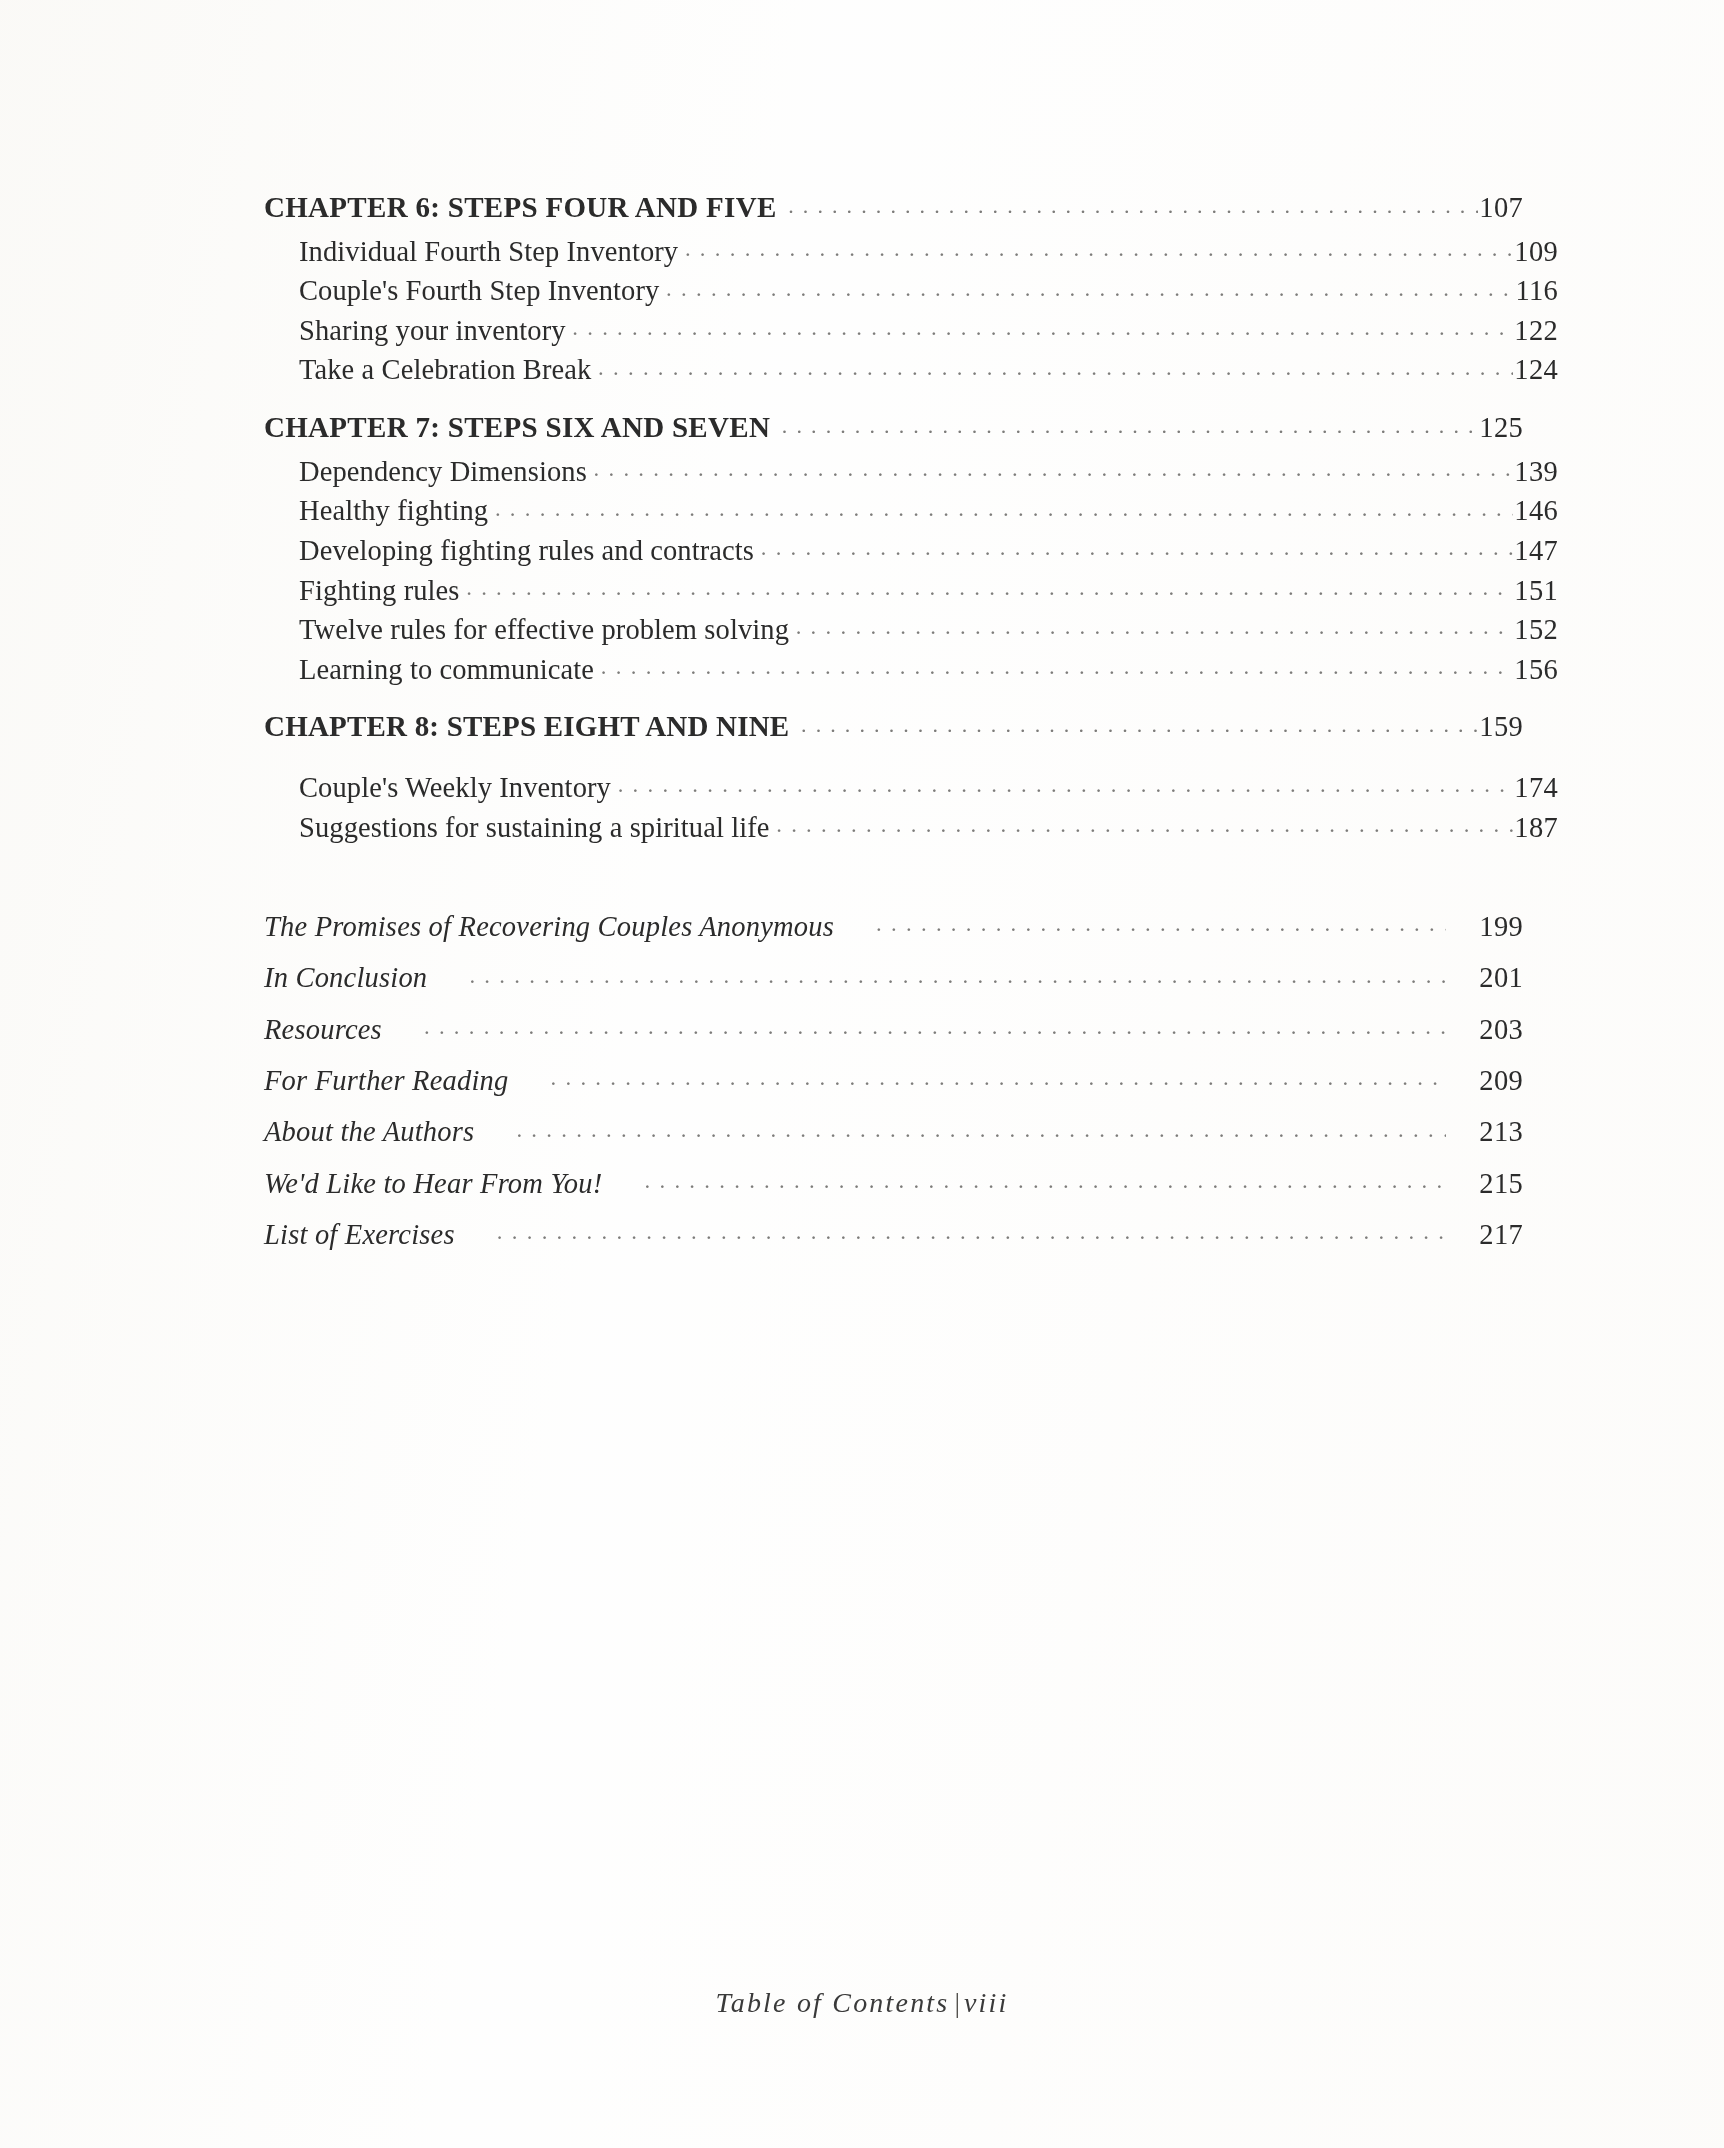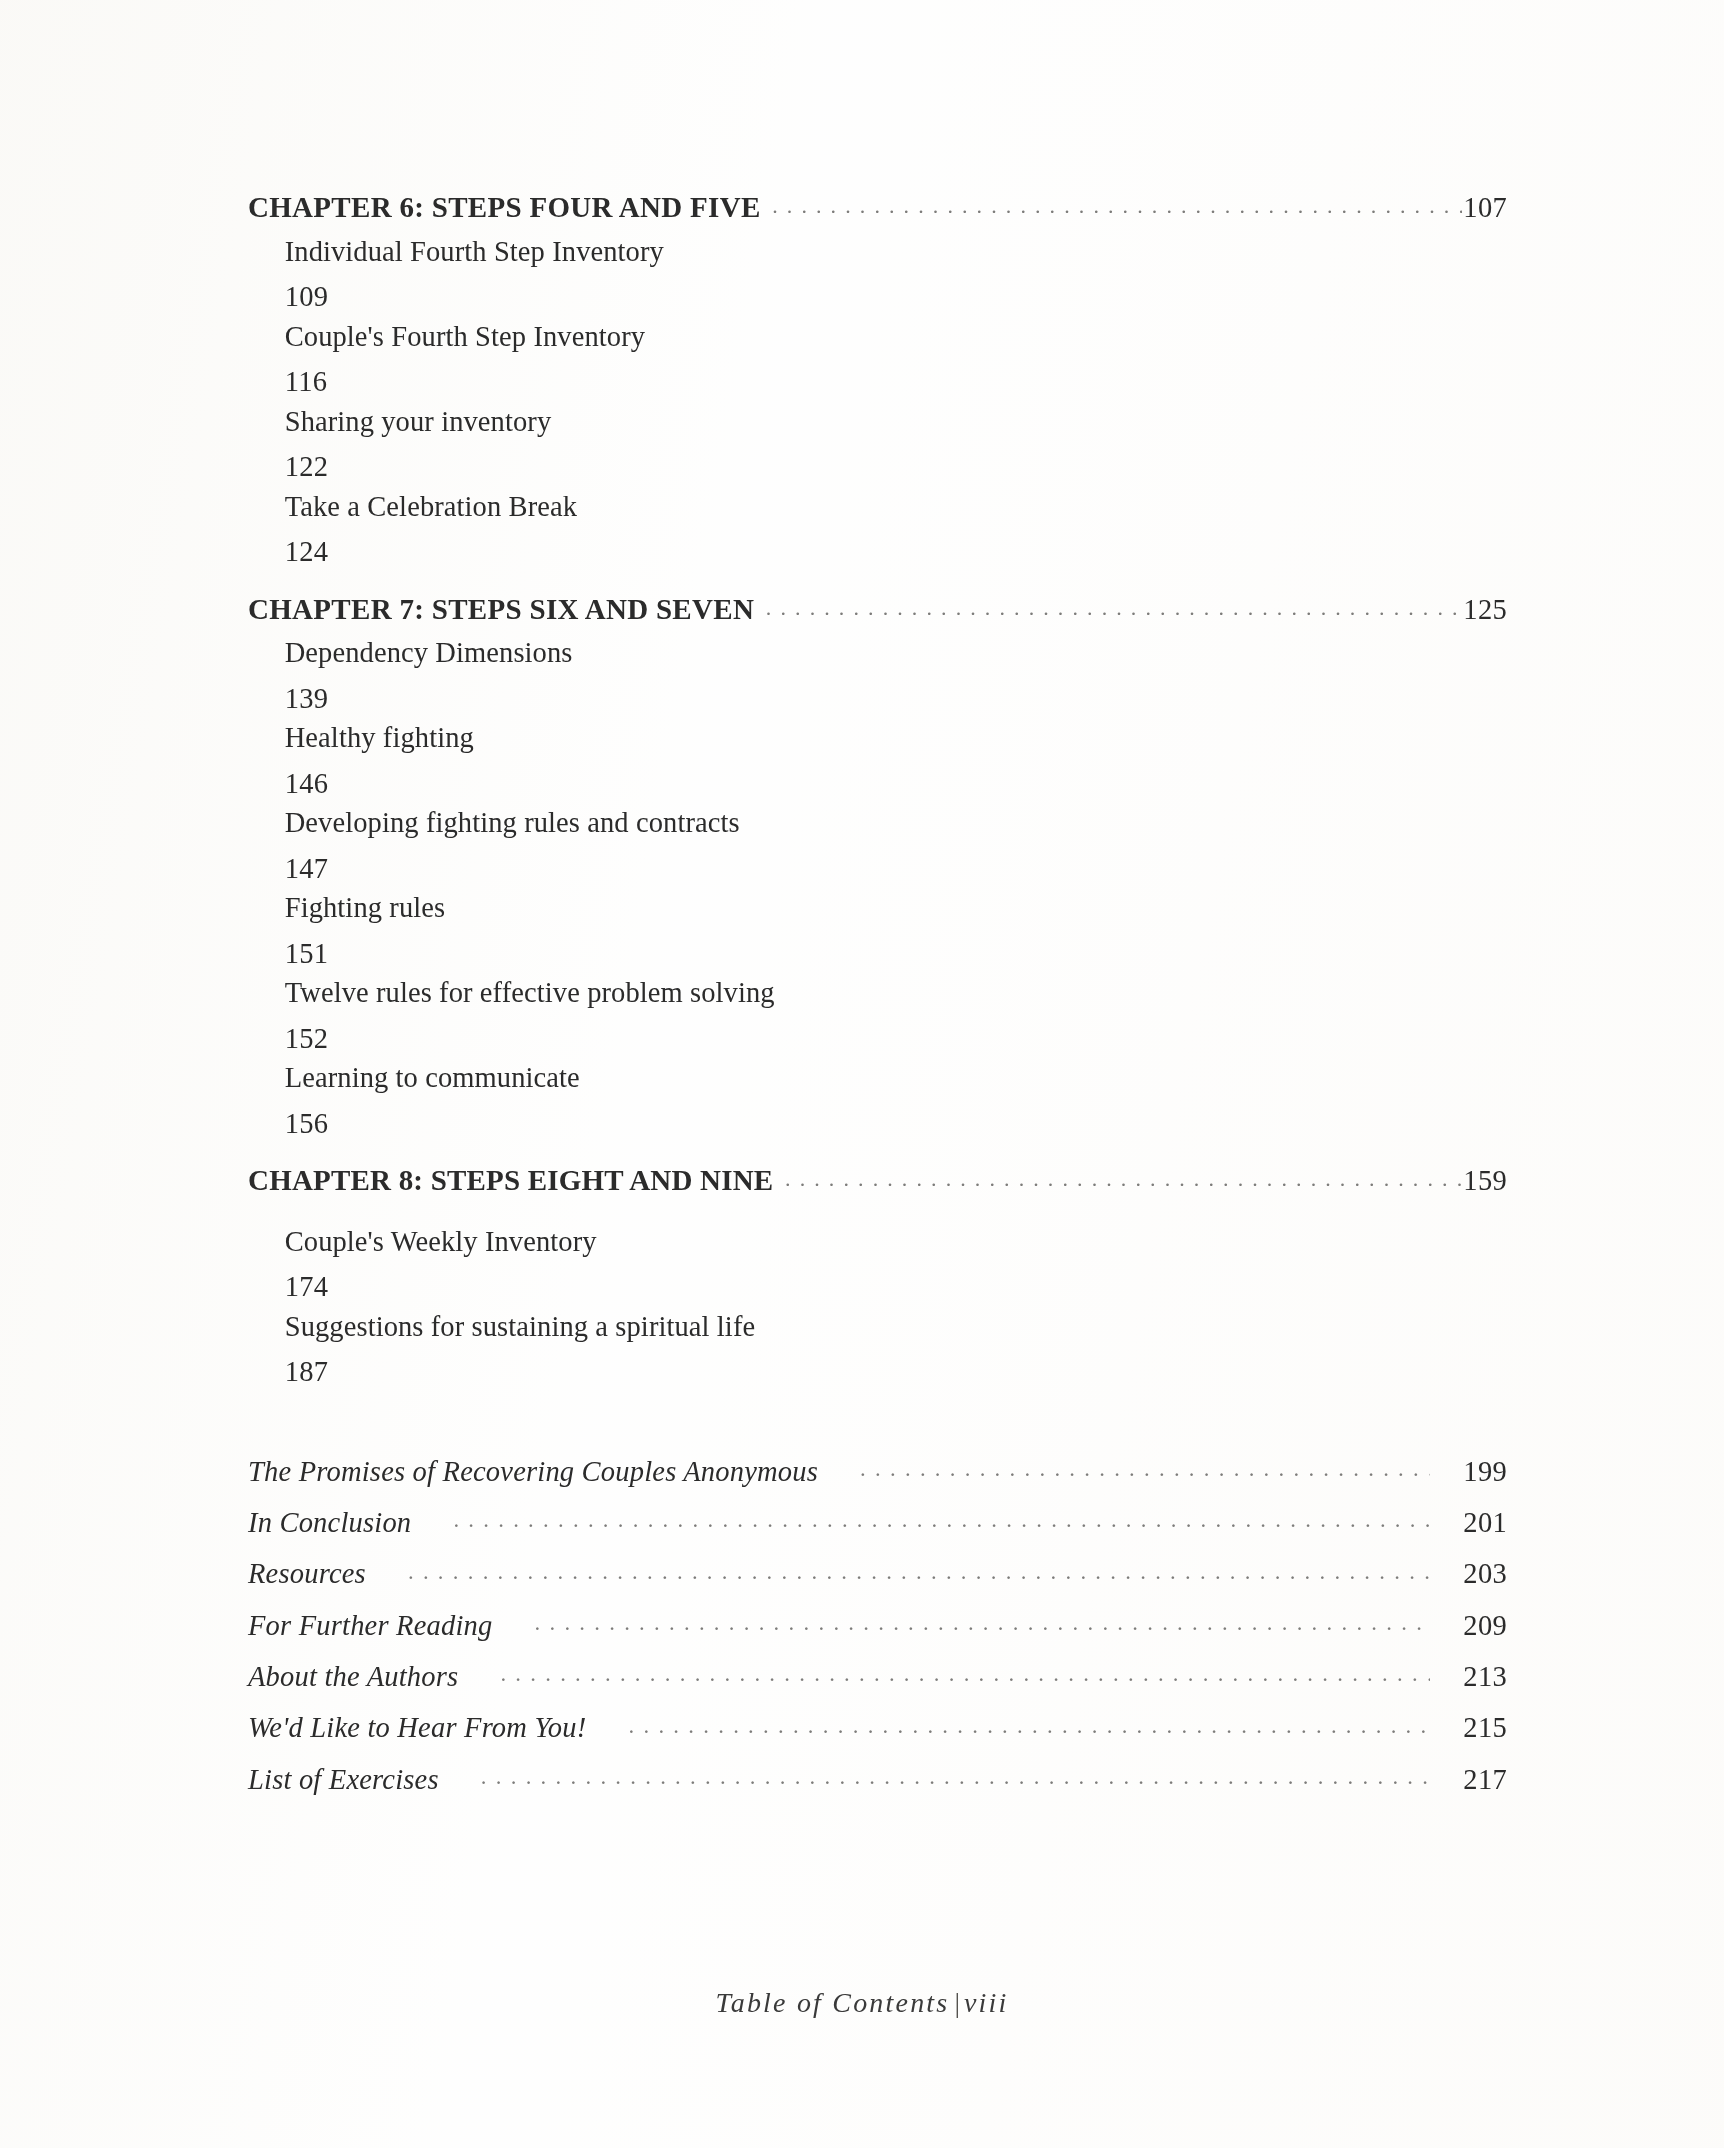--- a/index.html
+++ b/index.html
@@ -24,21 +24,21 @@
     content: "";
     position: absolute;
     inset: 0;
     background:
       linear-gradient(100deg, rgba(250,249,246,0.9) 0%, rgba(255,255,255,0.6) 40%, rgba(252,251,249,0.85) 100%);
     pointer-events: none;
   }
 
   .toc {
     position: absolute;
-    left: 248px;
+    left: 264px;
     top: 191px;
     width: 1259px;
   }
 
   .entry {
     display: flex;
     align-items: baseline;
     width: 100%;
     color: #2b2b2b;
     white-space: nowrap;
@@ -87,21 +87,20 @@
     padding-right: 10px;
   }
   .row-chapter .leader::after { font-size: 22px; }
 
   .row-chapter.wide-colon .label { letter-spacing: 0.3px; }
 
   
   .row-sub {
     margin-left: 35px;
     margin-bottom: 7.6px;
-    flex-direction: column;
   }
   .row-sub .label {
     font-size: 28.5px;
     font-weight: normal;
     letter-spacing: 0.1px;
     padding-right: 5px;
   }
 
   
   .row-back {

